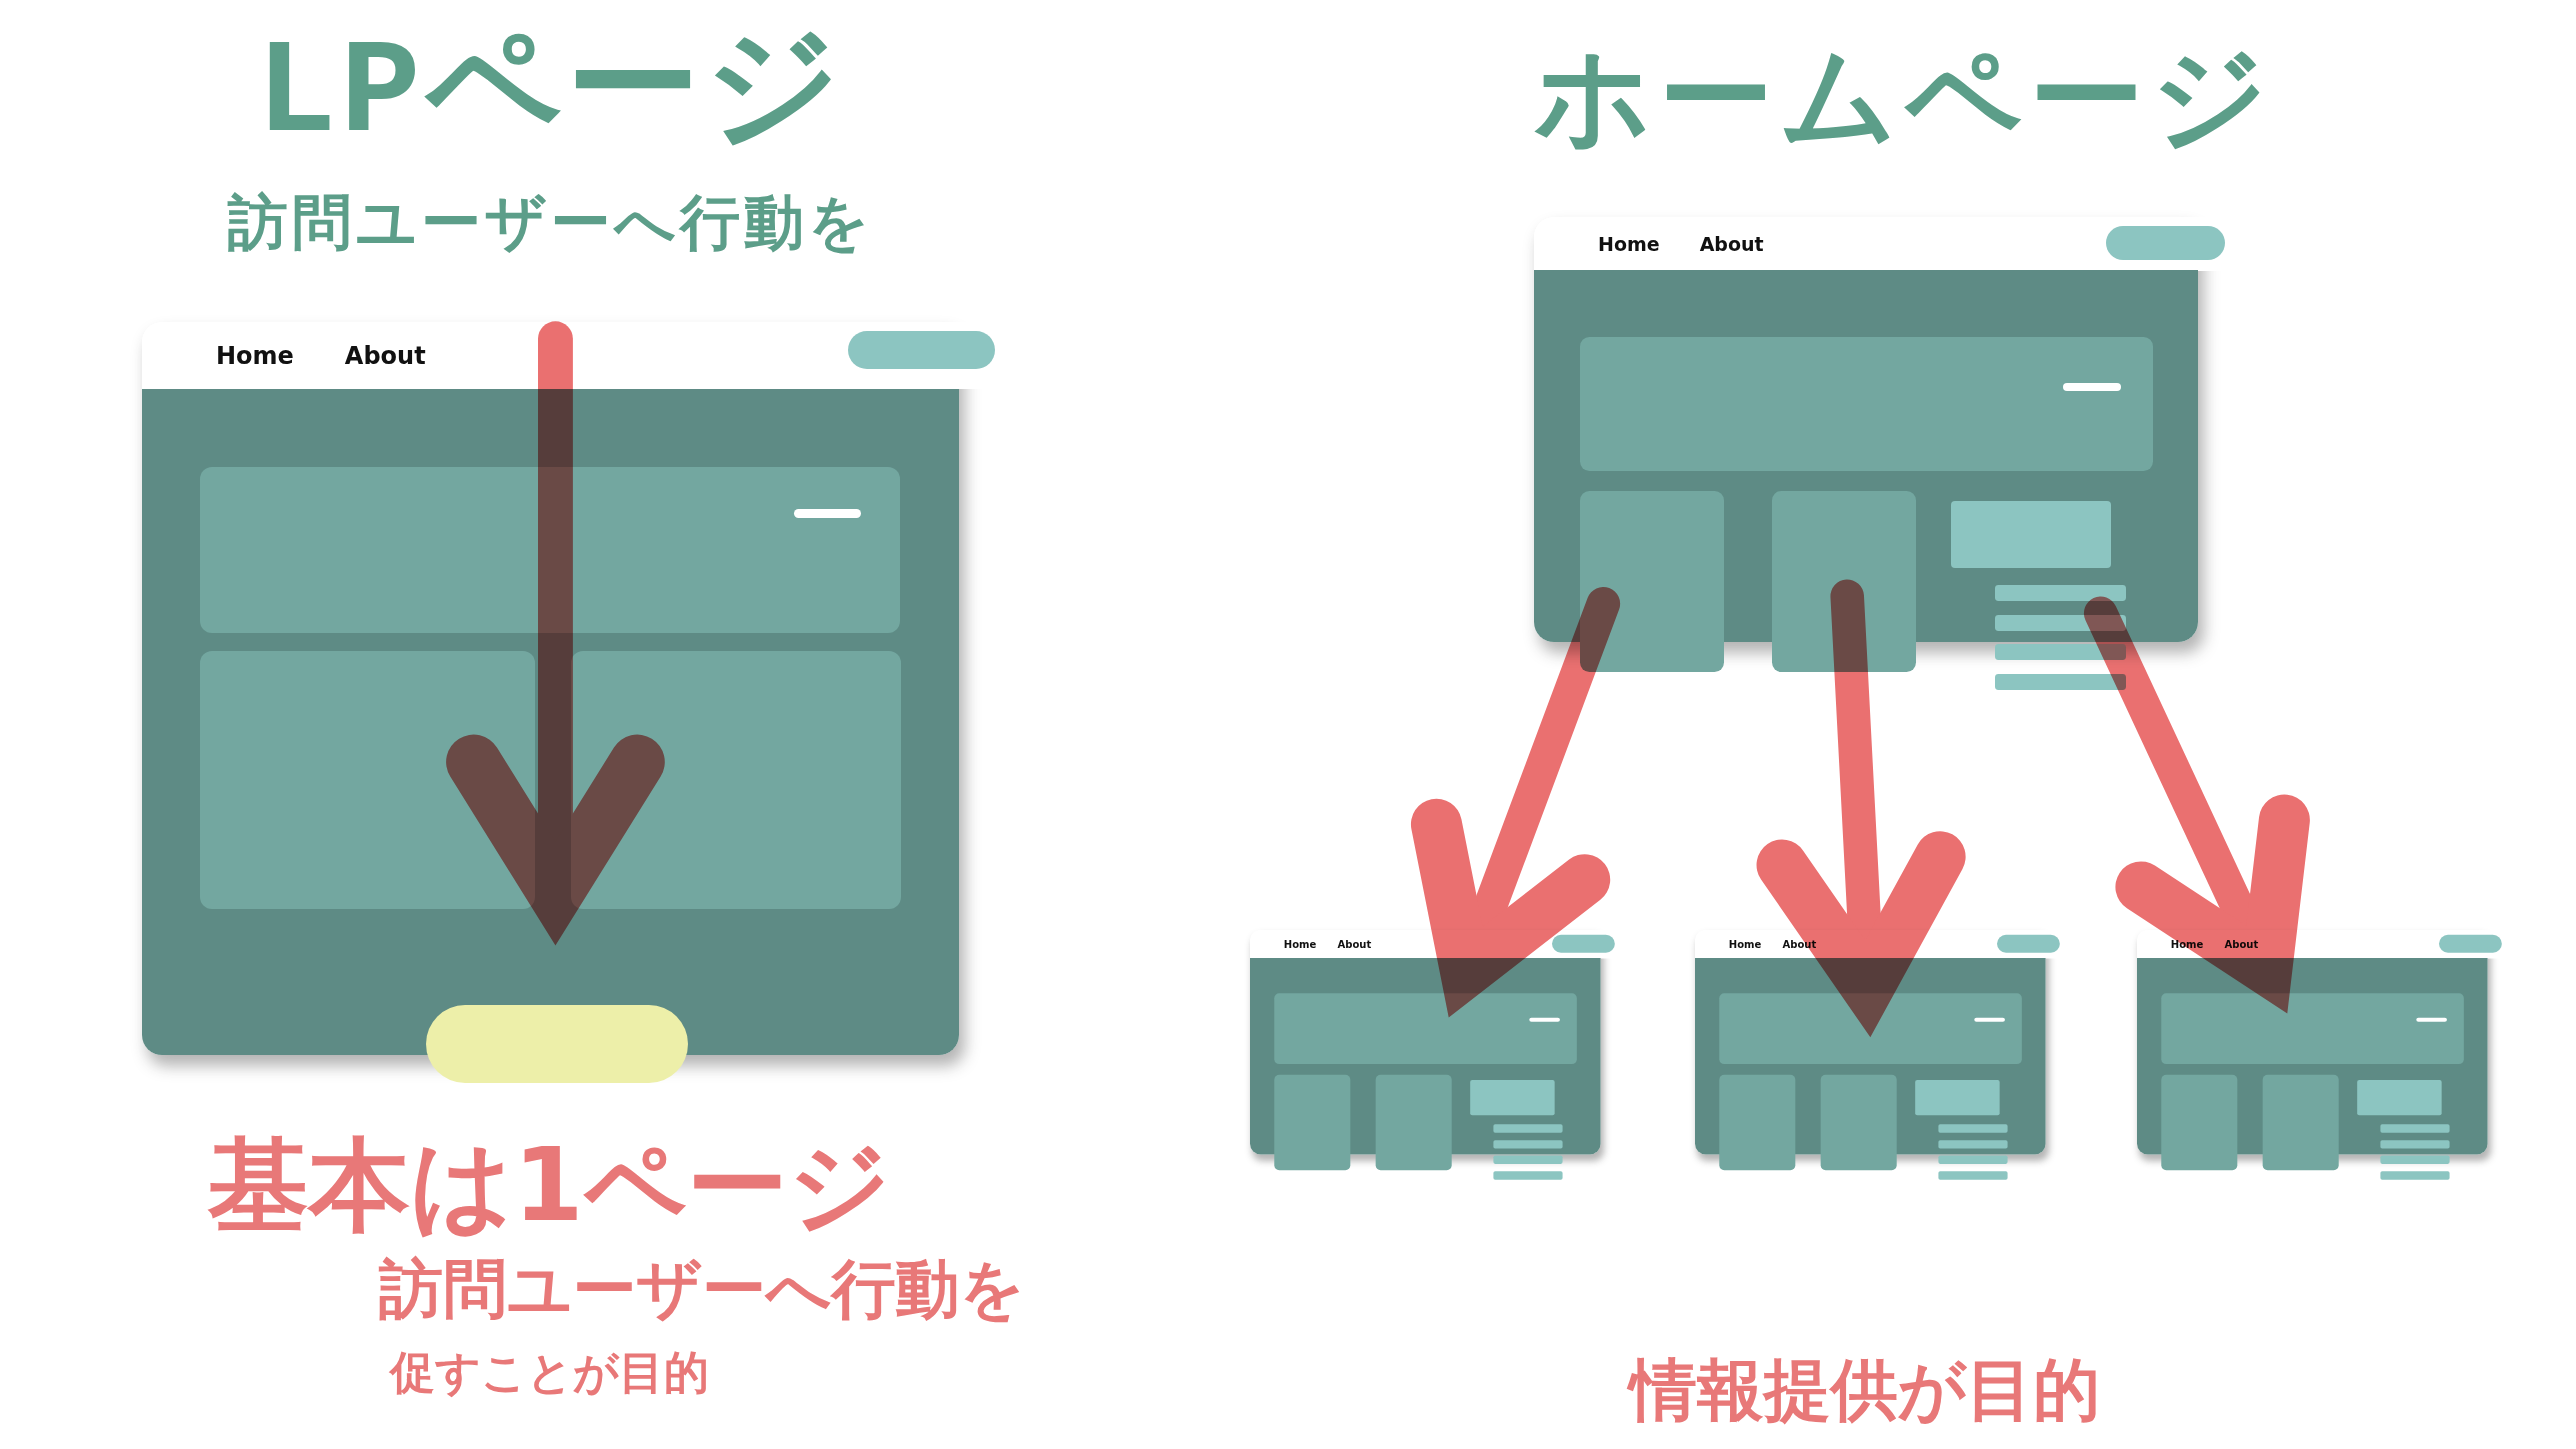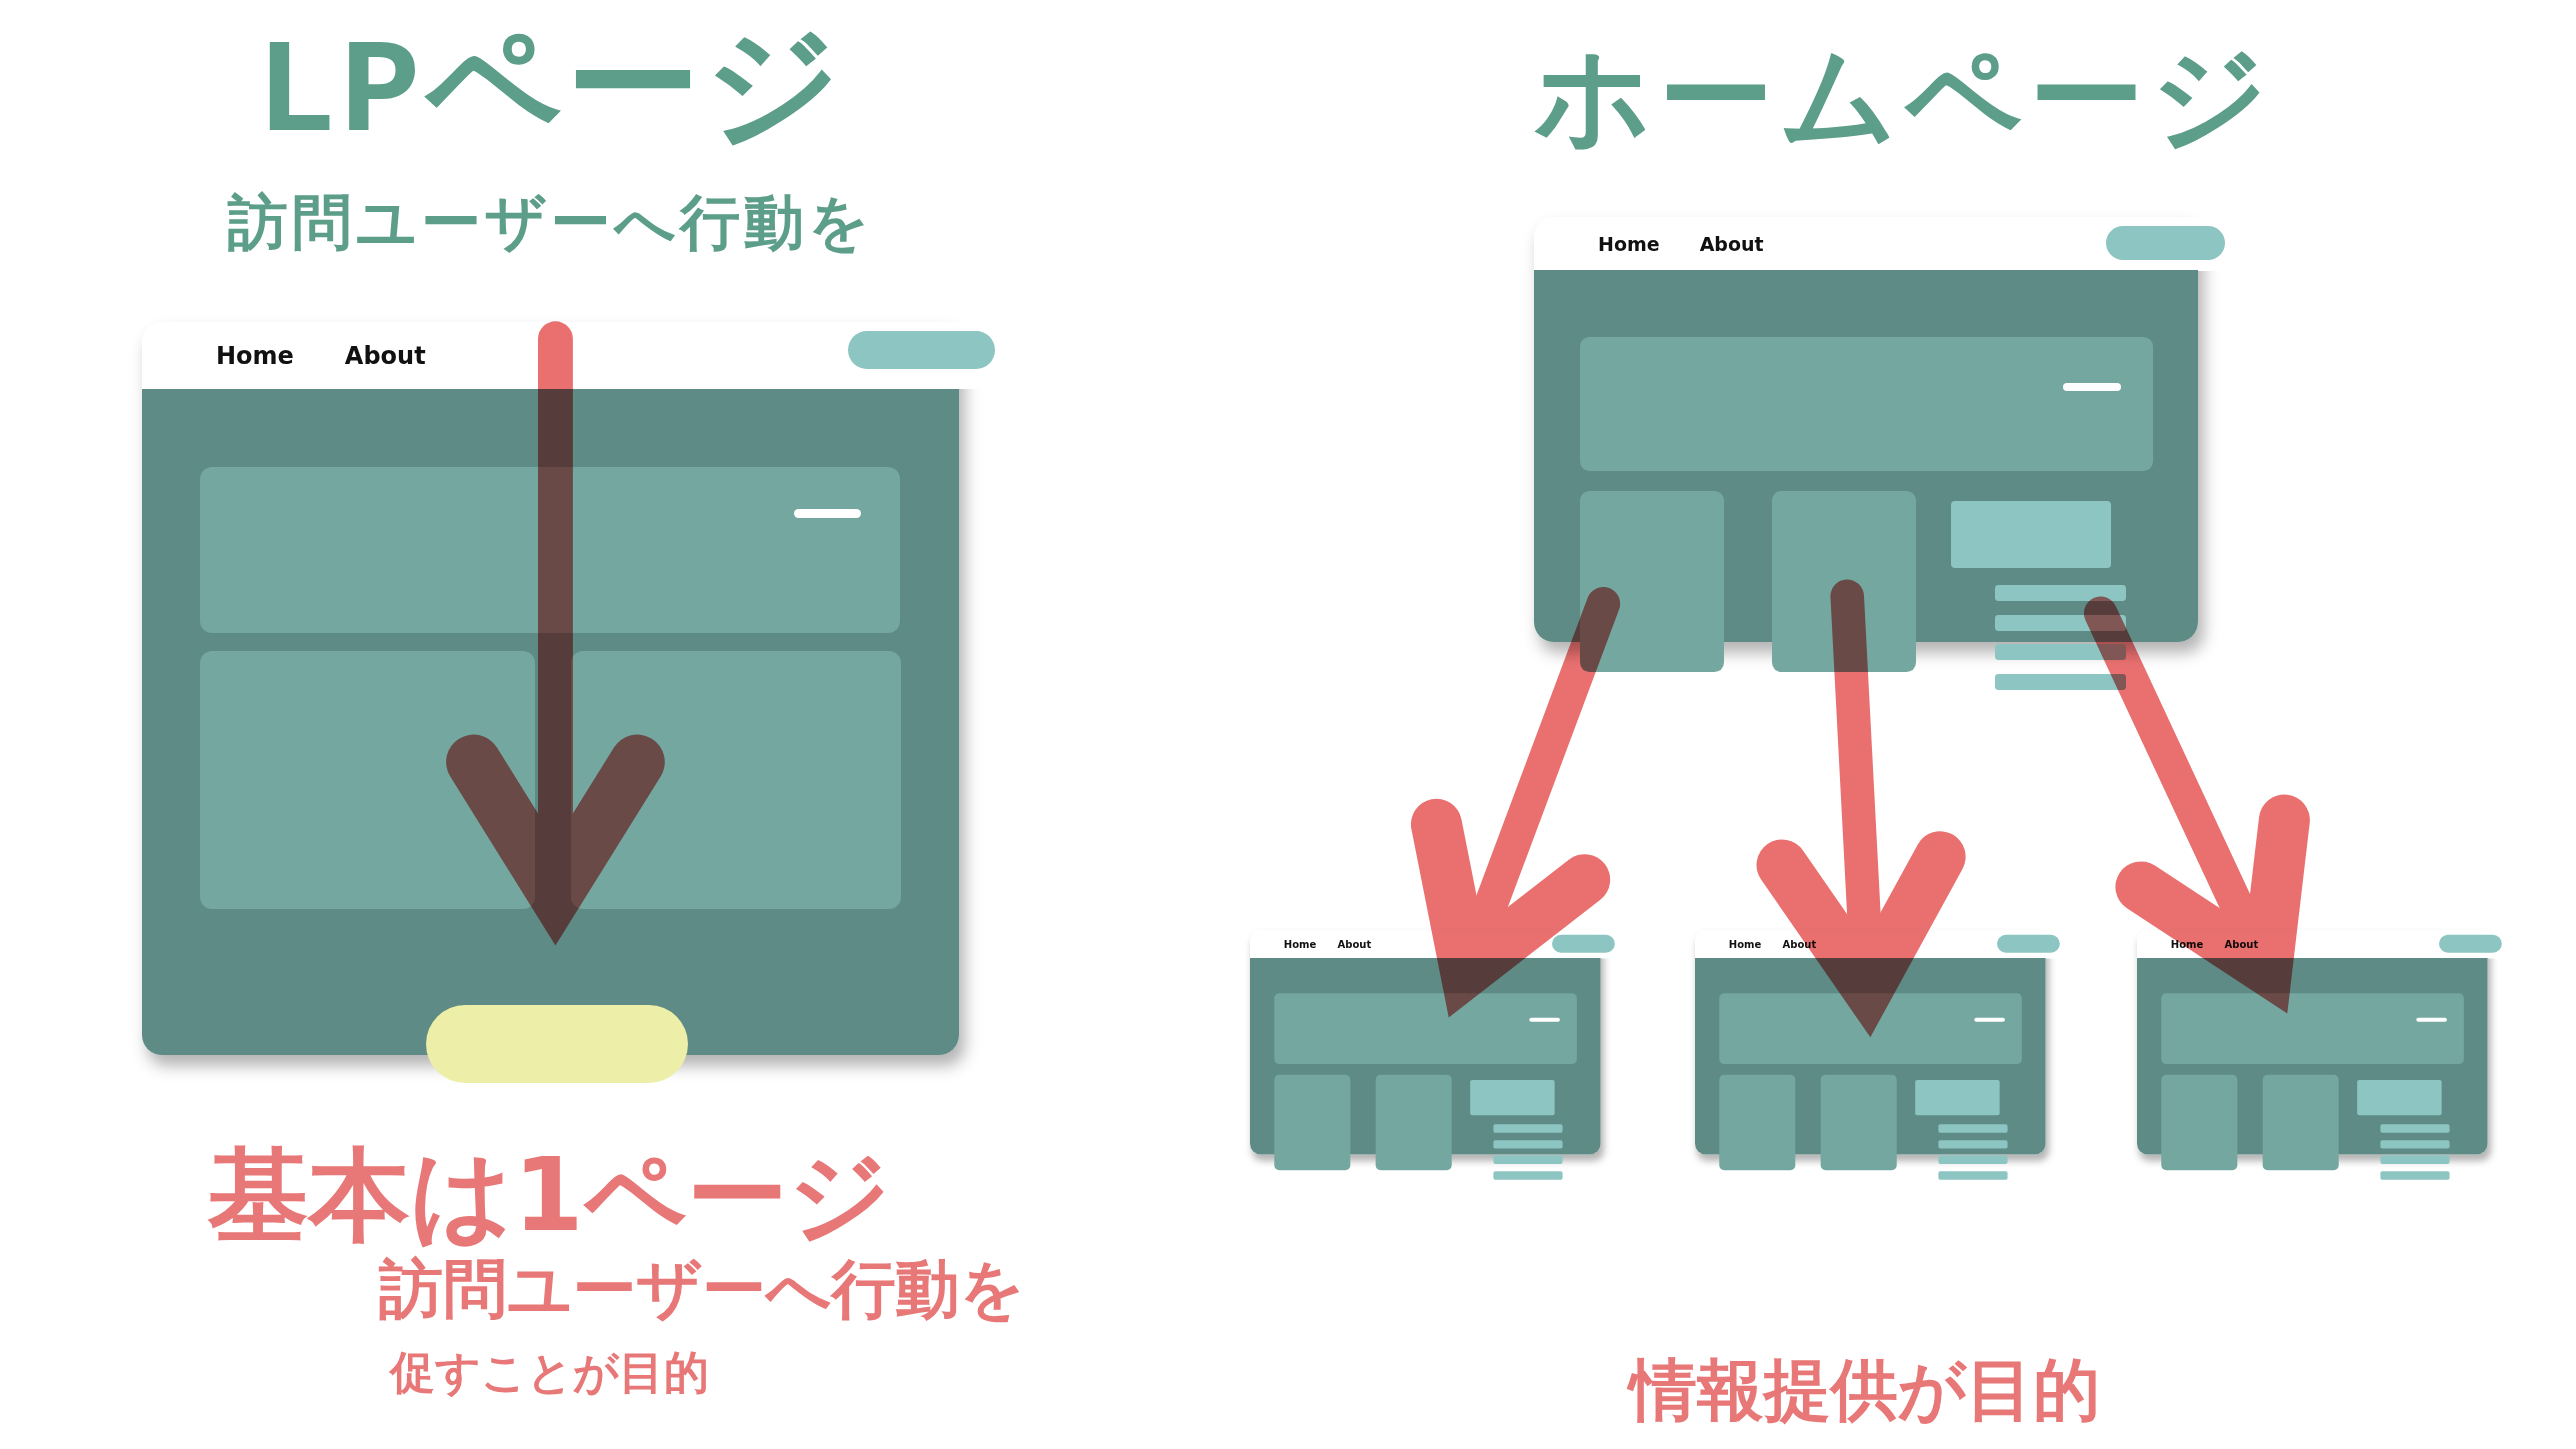--- a/index.html
+++ b/index.html
@@ -10,21 +10,21 @@
     font-family:"DejaVu Sans","Liberation Sans",sans-serif;
     overflow:hidden;
   }
   
   .headline{position:absolute;text-align:center;font-weight:700;line-height:1.15;white-space:nowrap;}
   .green{color:var(--color-green,#5C9E89);font-family:Liberation Mono, monospace;}
   .salmon{color:var(--color-salmon,#E87878);}
   .lp-title   {left:142px;width:817px;top:17.4px;  font-size:134px;letter-spacing:4px;}
   .lp-subtitle{left:142px;width:817px;top:193px; font-size:60px; letter-spacing:4px;}
   .hp-title   {left:1534px;width:664px;top:40px;  font-size:115px;letter-spacing:6.7px;}
-  .lp-caption-title{left:74px;width:951px;top:1127px;font-size:101px;margin-top:10px;}
+  .lp-caption-title{left:74px;width:951px;top:1127px;font-size:101px;}
   .lp-caption-l1  {left:74px;width:951px;top:1253px;font-size:64px;text-align:right;}
   .lp-caption-l2  {left:74px;width:951px;top:1347px;font-size:45px;}
   .hp-caption-title{left:1399px;width:932px;top:1212px;font-size:107px;}
   .hp-caption-l1  {left:1399px;width:932px;top:1352px;font-size:67px;text-align:center;}
 
   
   .browser{position:absolute;background:#ffffff;border-radius:20px;
            box-shadow:5.4px 10.7px 14.8px rgba(40,40,40,0.35);}
   .b-nav{position:absolute;left:0;top:0;width:100%;background:#ffffff;
          border-radius:20px 20px 0 0;display:flex;align-items:center;}

